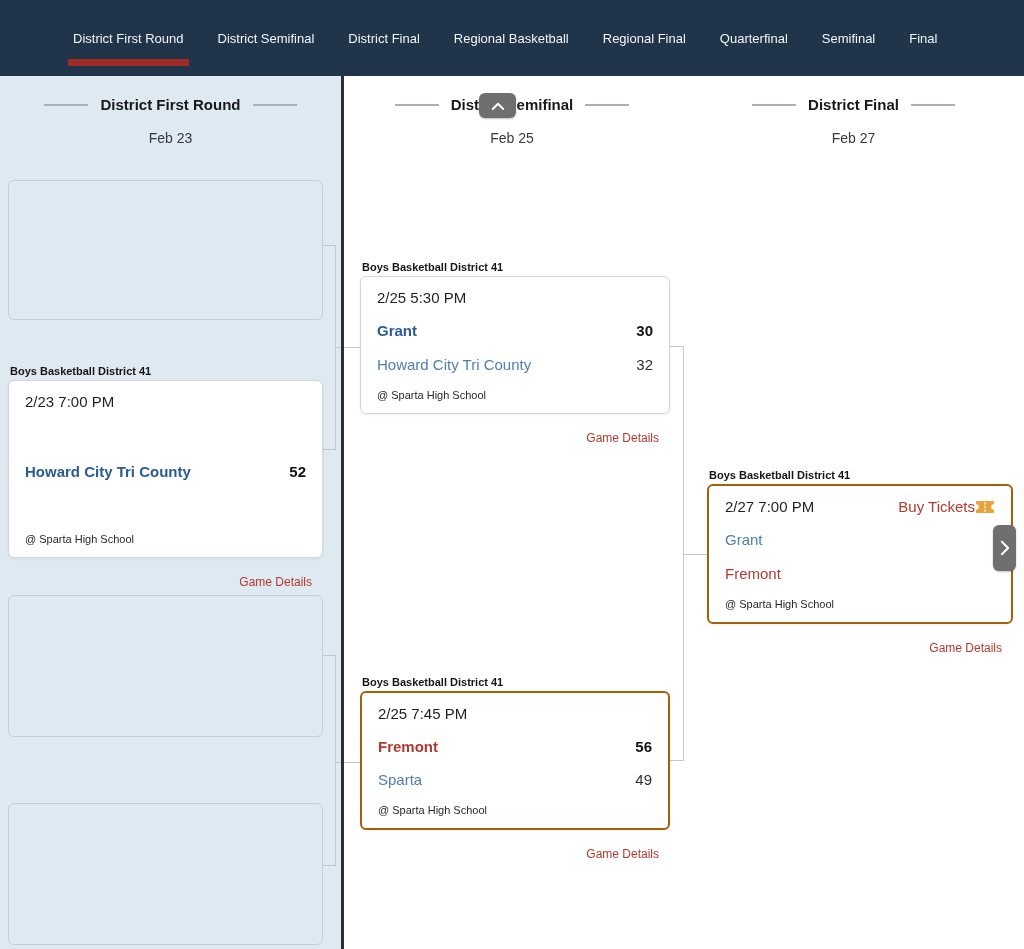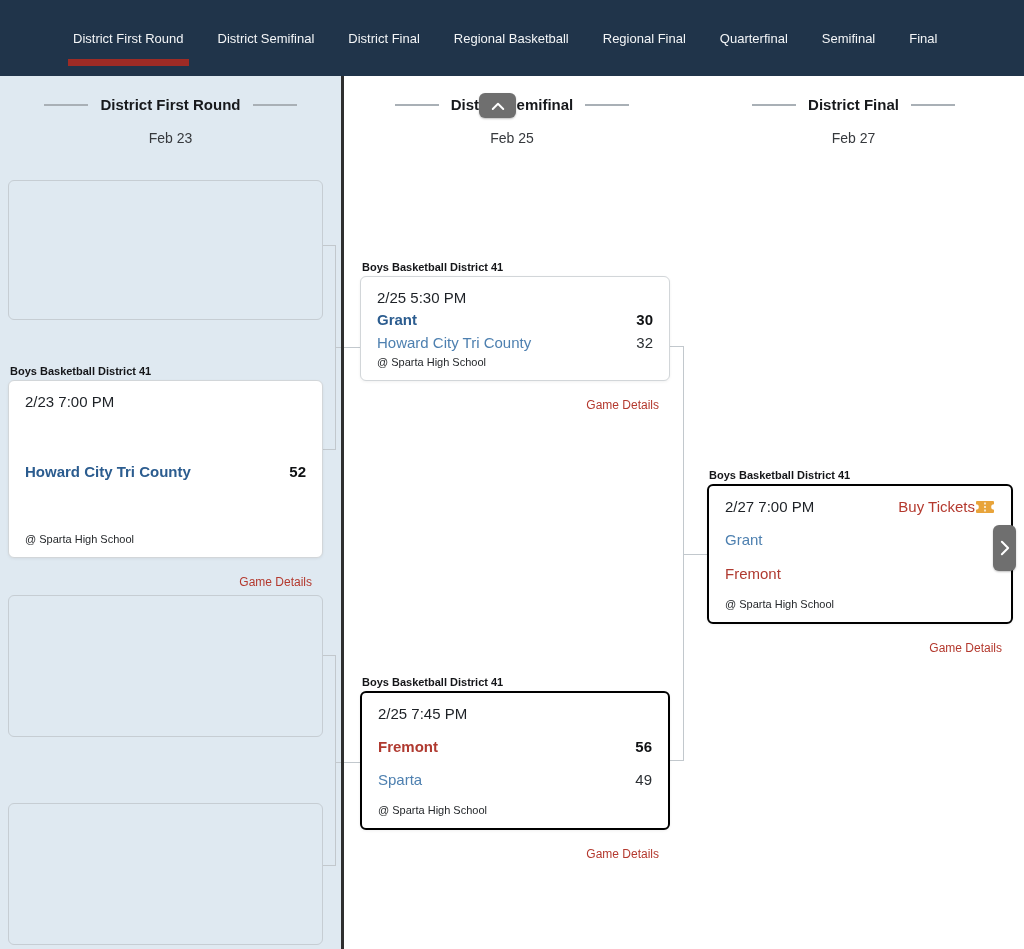--- a/index.html
+++ b/index.html
@@ -29,21 +29,21 @@
   .rh-date { margin-top:17px; font-size:14px; color:#36393d; }
 
   
   .card-group { position:absolute; z-index:3; }
   .card-label { font-size:11px; font-weight:bold; color:#141518; margin:0 0 3px 2px; line-height:11px; }
   .game-card {
     background:#ffffff; border:1px solid #d2d6d9; border-radius:6px;
     padding:12px 16px; display:flex; flex-direction:column; justify-content:space-between;
     box-shadow:0 1px 3px rgba(0,0,0,0.06);
   }
-  .game-card.highlight { border:2px solid #000000; }
+  .game-card.highlight { border:2px solid #a16207; }
   .row-top { display:flex; justify-content:space-between; align-items:center; font-size:15px; color:#1d2126; }
   .buy-tickets { display:flex; align-items:center; color:#b4392e; font-size:15px; cursor:pointer; }
   .team-row { display:flex; justify-content:space-between; align-items:center; font-size:15px; }
   .tn-winner { color:#2b5c8f; font-weight:bold; }
   .tn-blue   { color:#4e80b0; }
   .tn-redbold{ color:#b03a30; font-weight:bold; }
   .tn-red    { color:#b03a30; }
   .score     { color:#2c3034; }
   .score.bold{ color:#101214; font-weight:bold; }
   .venue { font-size:11px; color:#25282b; }
@@ -146,21 +146,21 @@
         <span class="tn-winner">Howard City Tri County</span>
         <span class="score bold">52</span>
       </div>
       <div class="venue">@ Sparta High School</div>
     </div>
     <a class="details-link">Game Details</a>
   </div>
 
   <div class="card-group" style="left:360px; top:262px; width:310px;">
     <div class="card-label">Boys Basketball District 41</div>
-    <div class="game-card" style="height:105px;">
+    <div class="game-card" style="height:138px;">
       <div class="row-top">
         <span>2/25 5:30 PM</span>
       </div>
       <div class="team-row">
         <span class="tn-winner">Grant</span>
         <span class="score bold">30</span>
       </div>
       <div class="team-row">
         <span class="tn-blue">Howard City Tri County</span>
         <span class="score">32</span>

